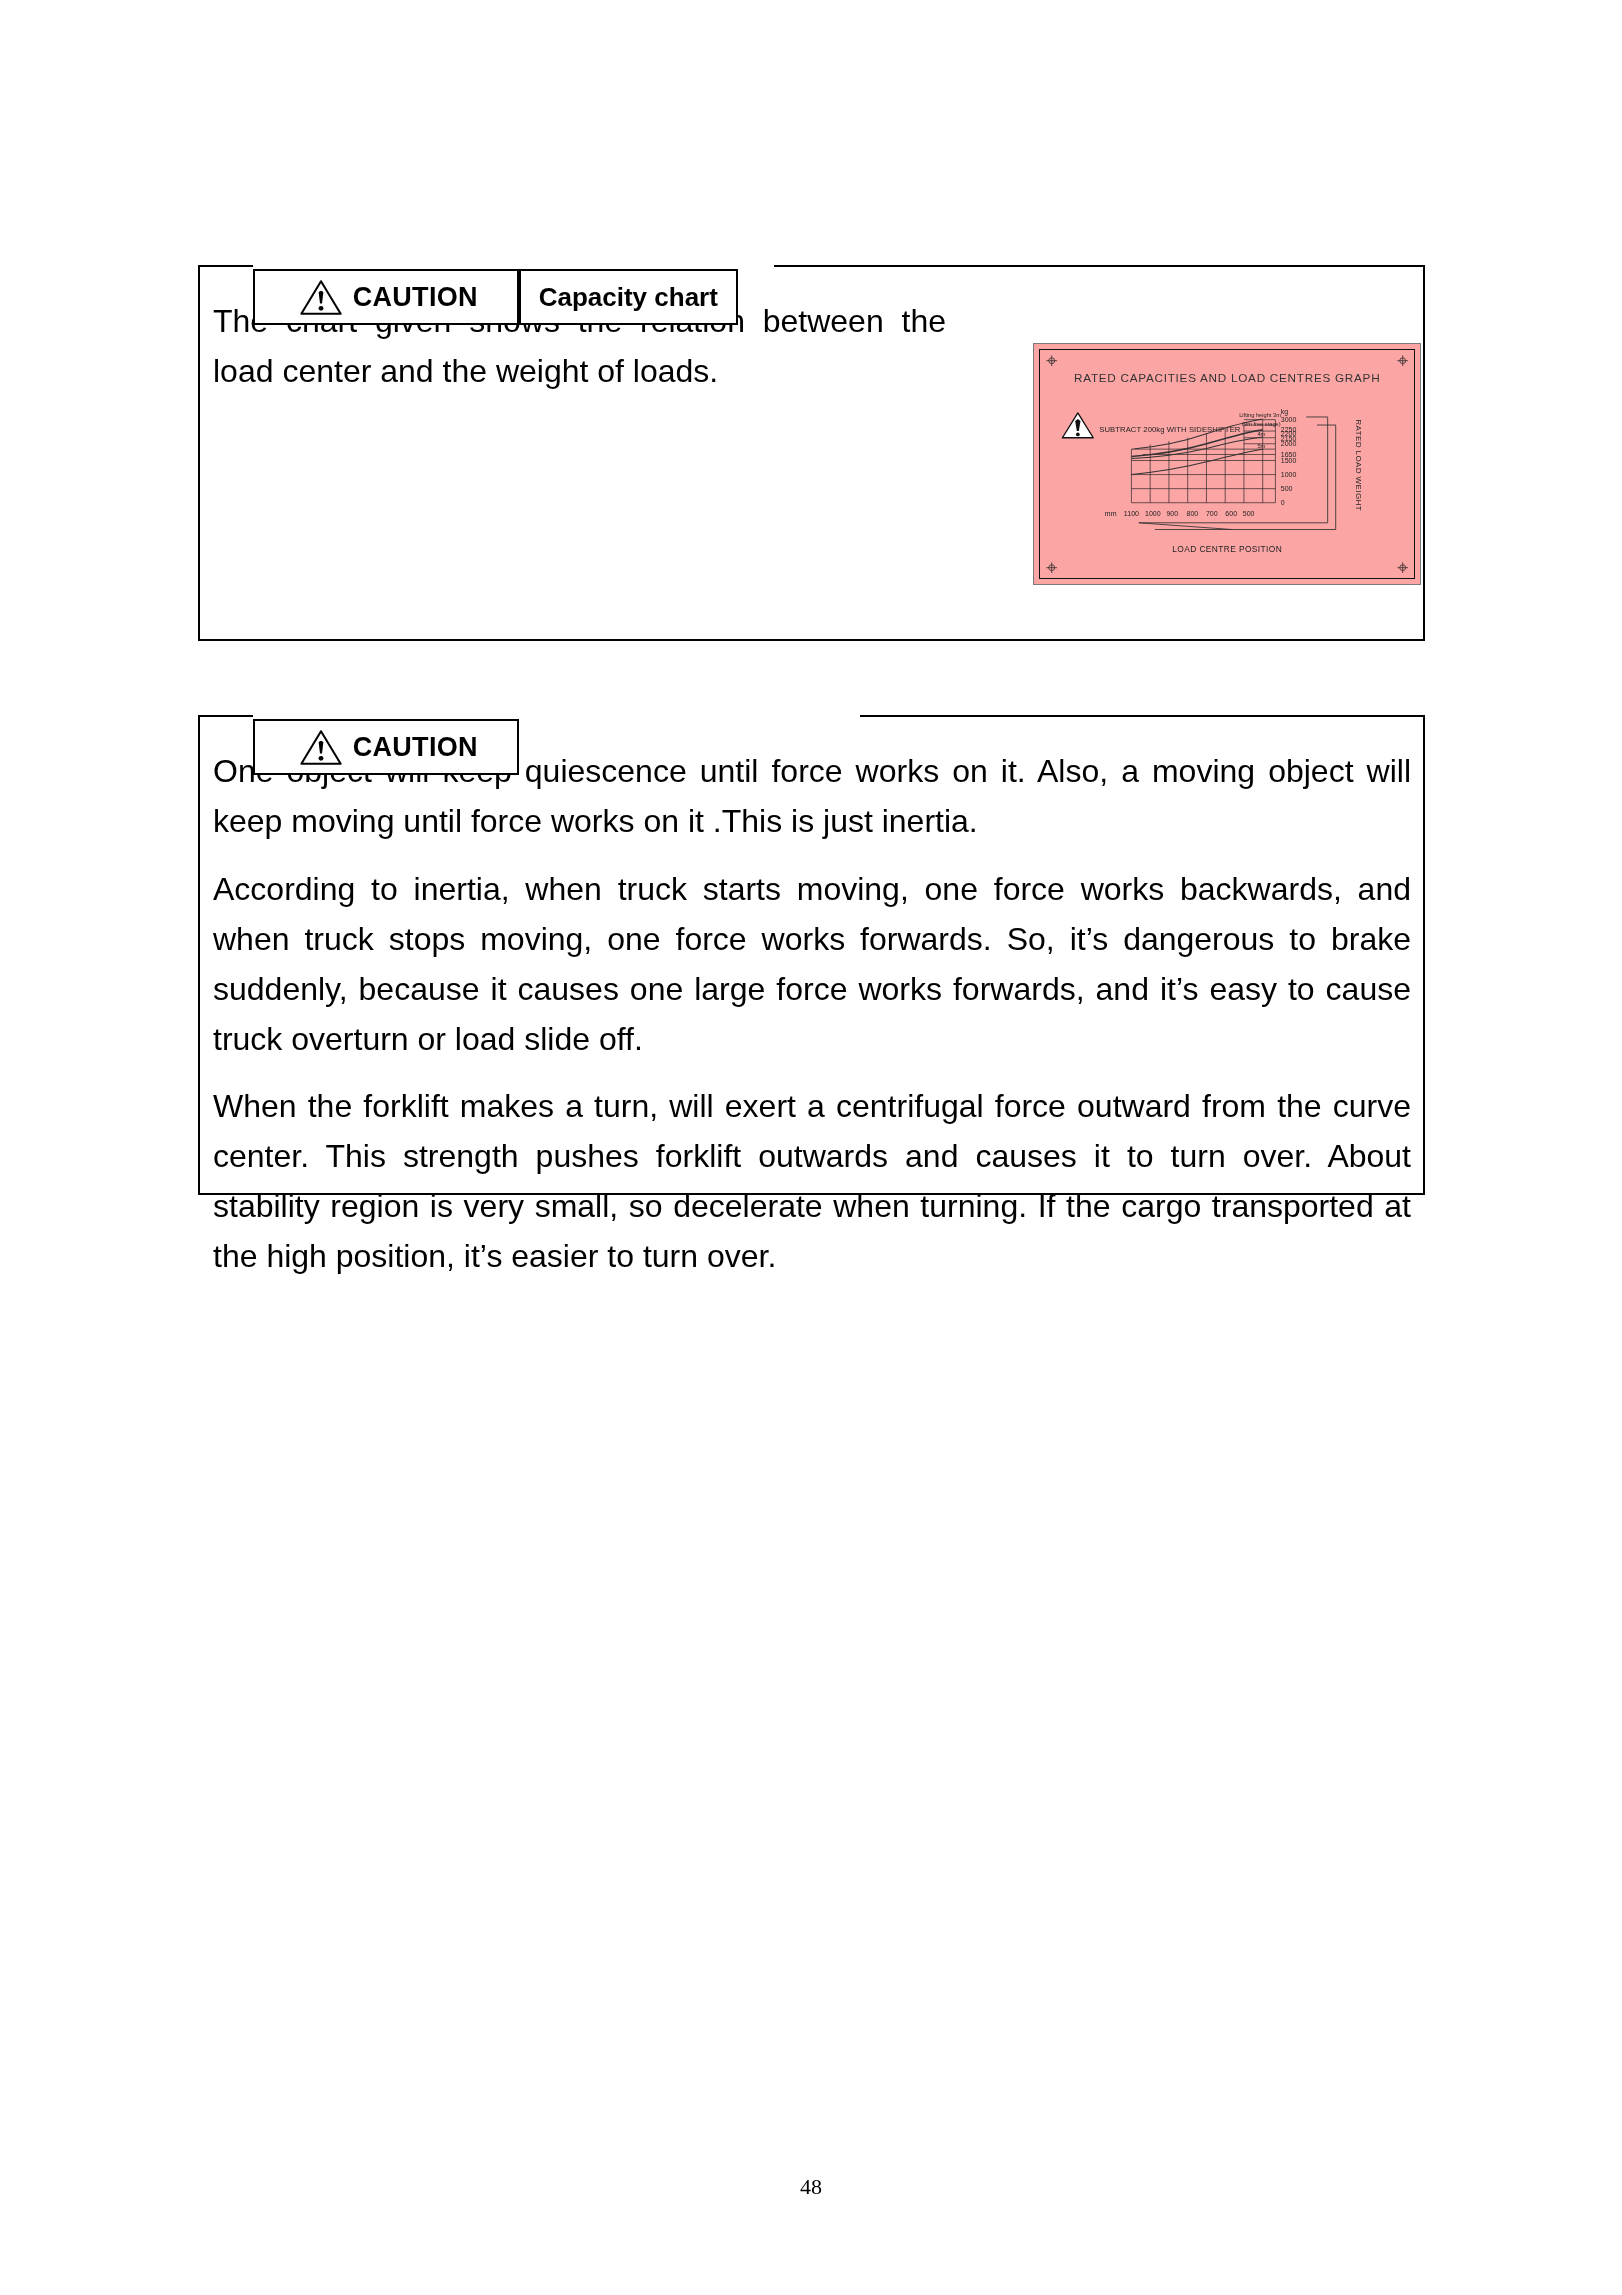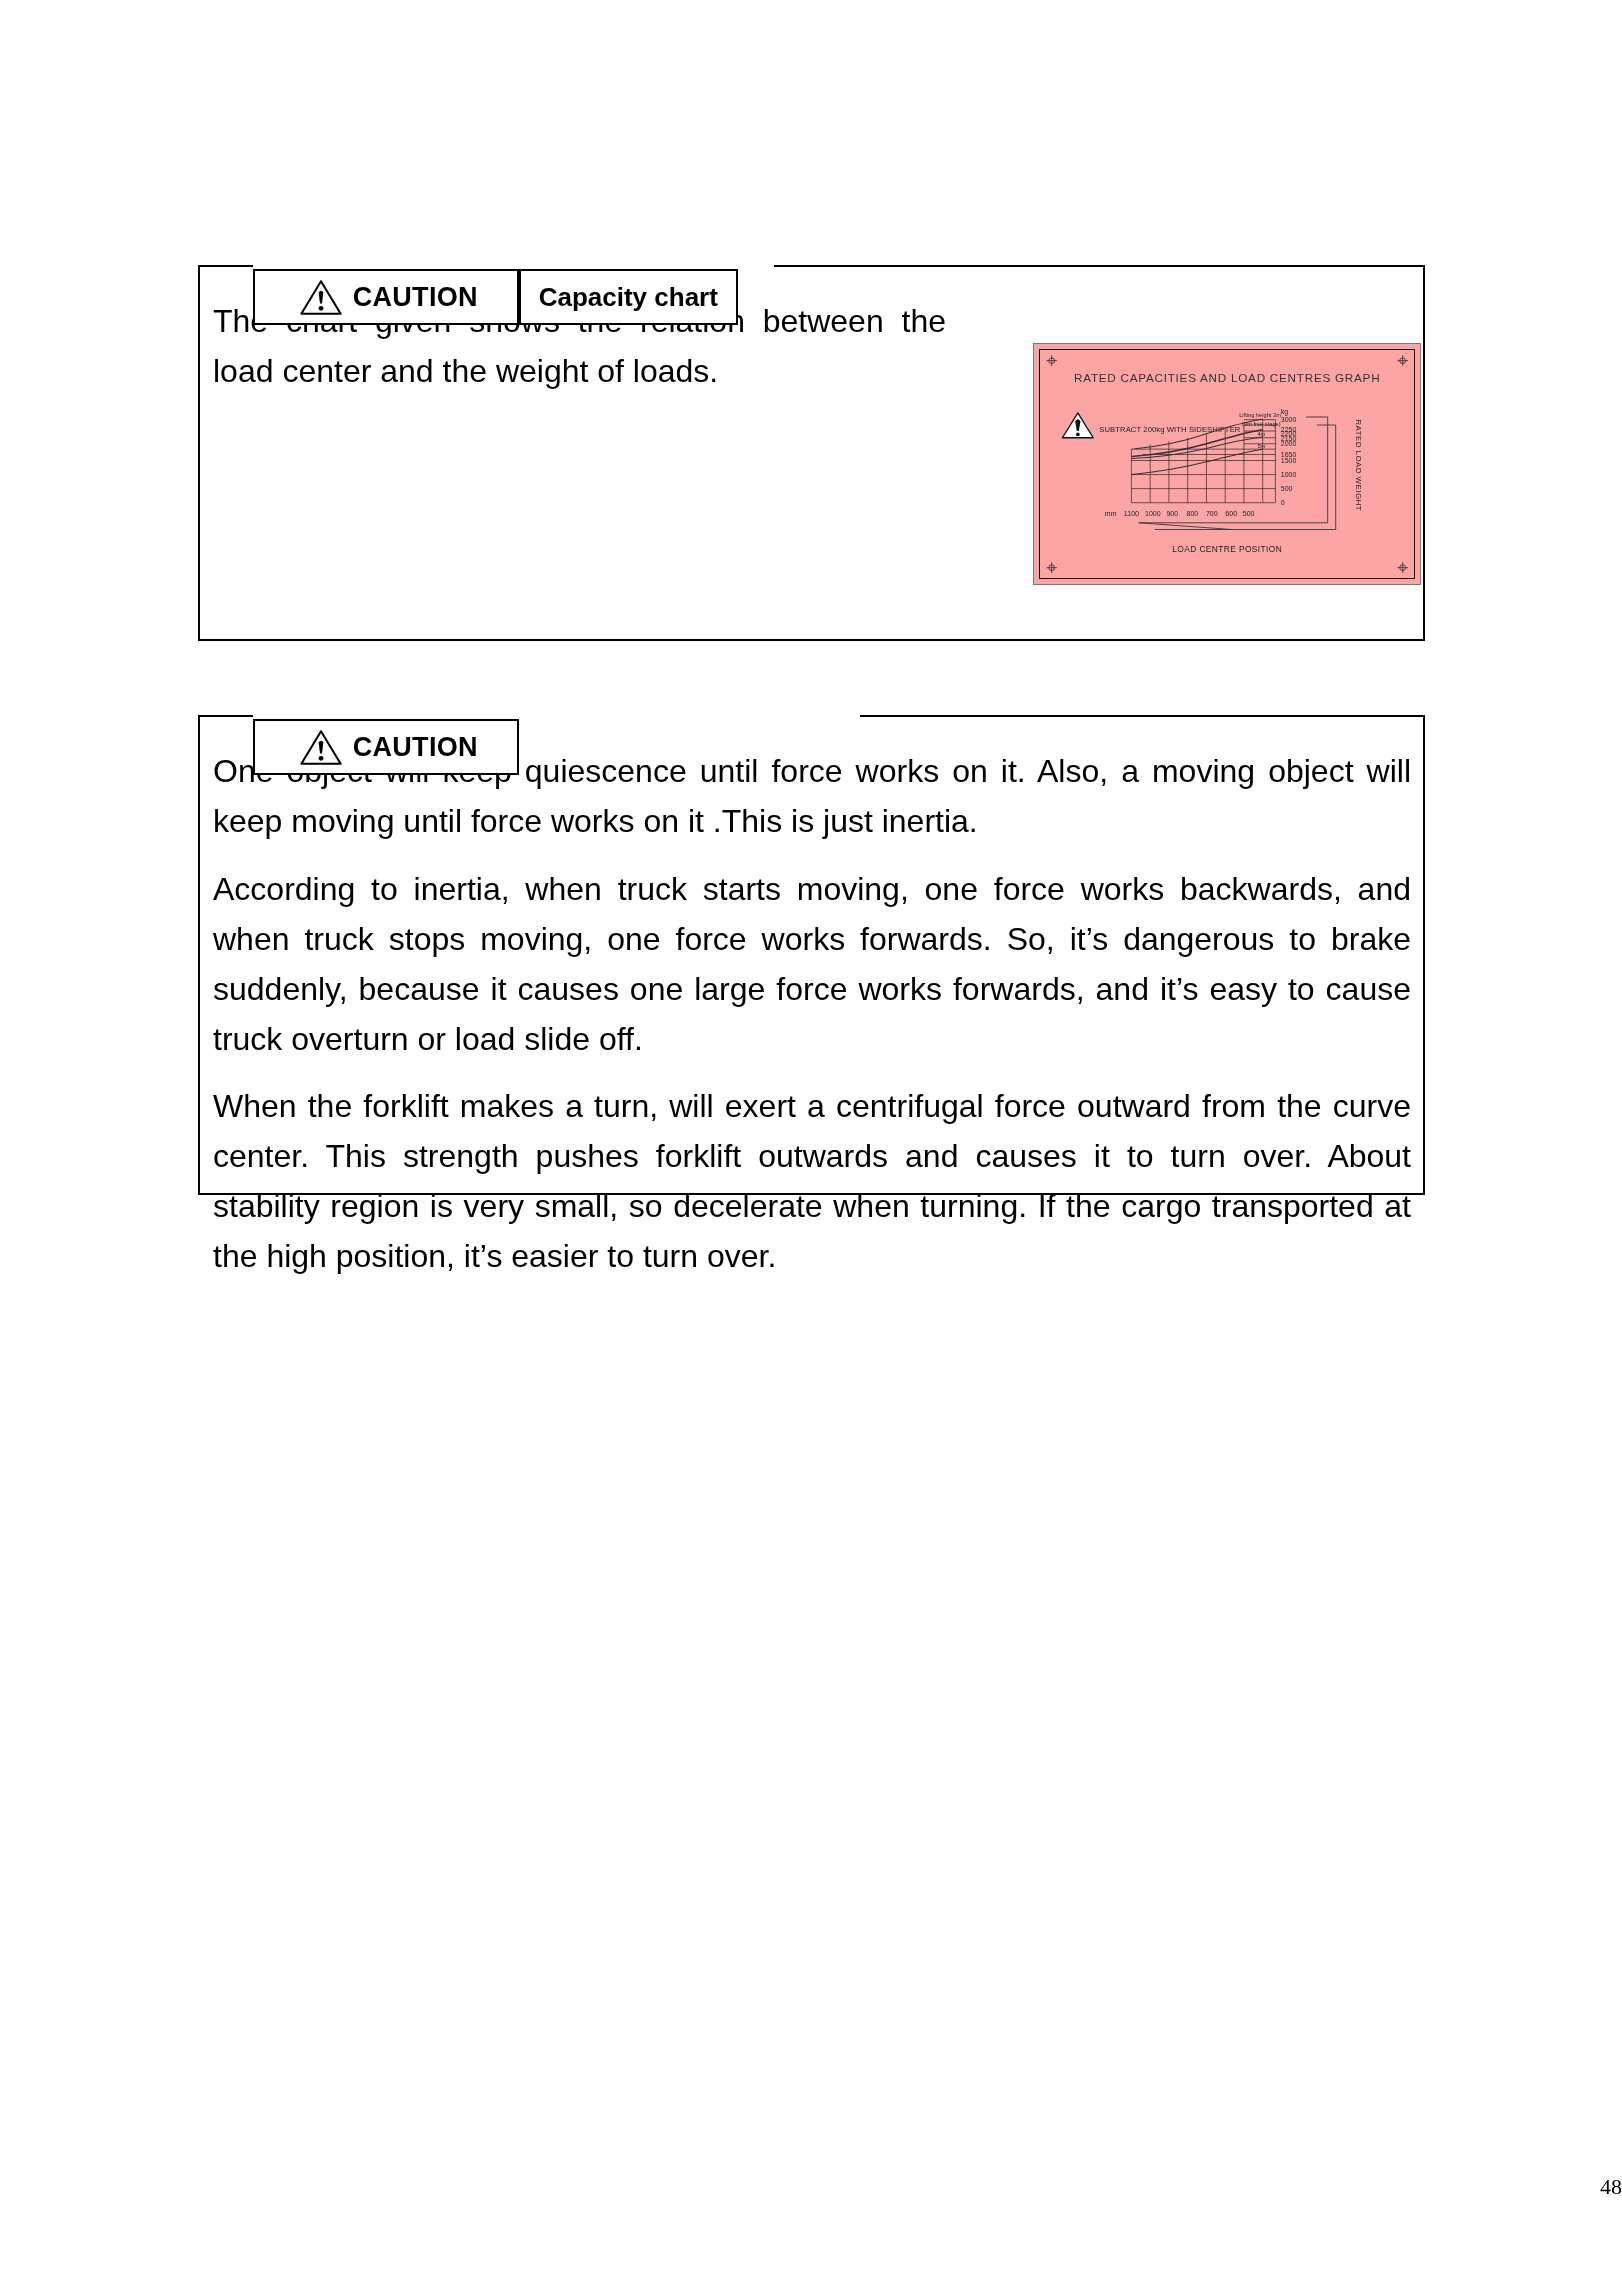--- a/index.html
+++ b/index.html
@@ -121,21 +121,21 @@
     height: 100%;
     border: 1.4px solid #111;
     box-sizing: border-box;
   }
   .plate svg { display: block; }
 
   
   .page-number {
     position: absolute;
     width: 100%;
-    text-align: right;
+    text-align: center;
     font-family: "Liberation Serif", serif;
     font-size: 22px;
     color: #000;
   }
 </style>
 </head>
 <body>
 
 <div class="page">
 

